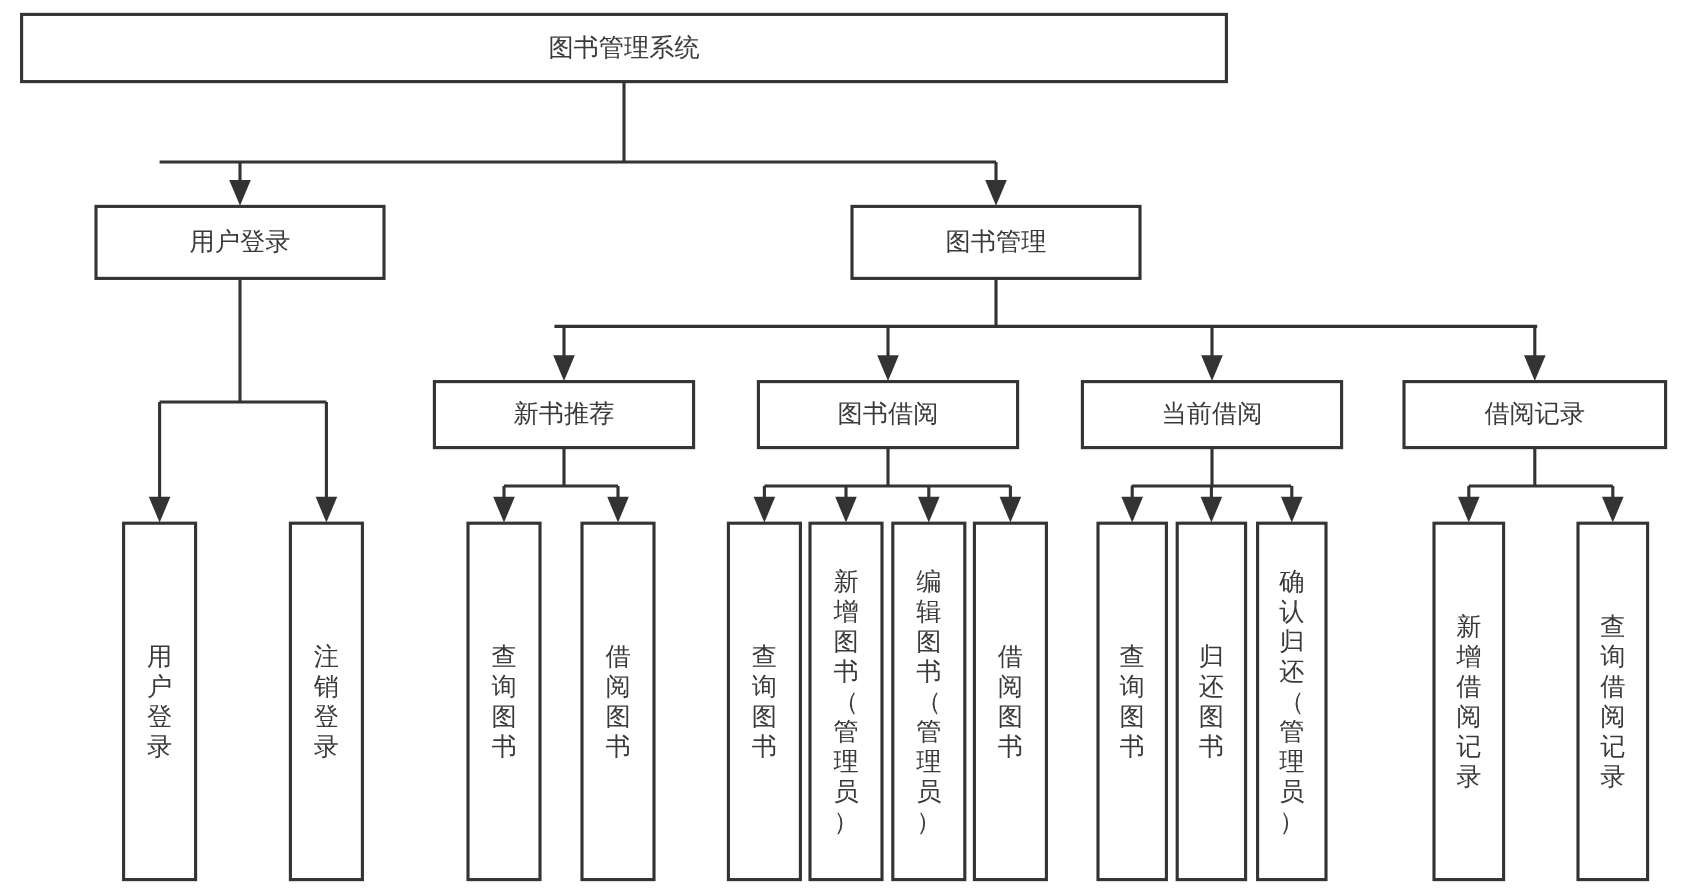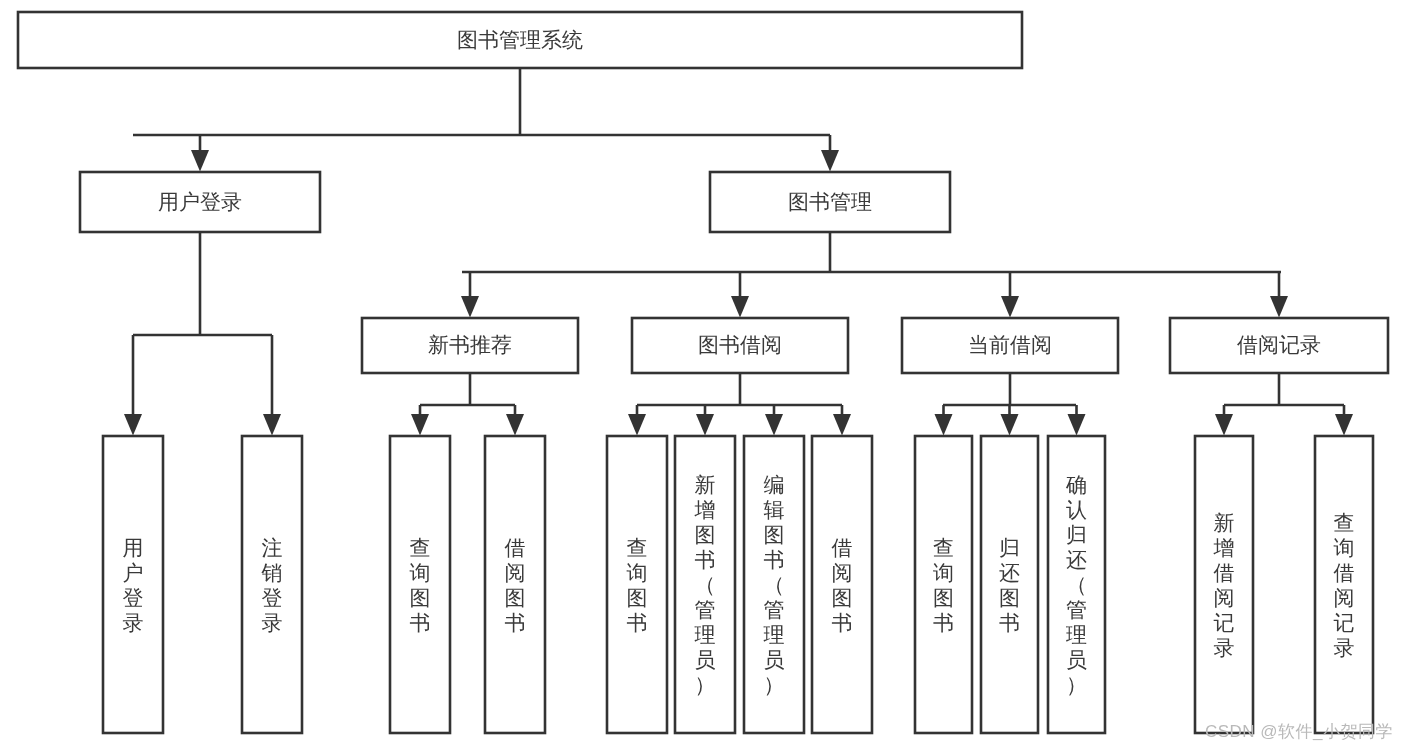--- a/index.html
+++ b/index.html
@@ -257,14 +257,13 @@
         <g>
           <rect class="node-box" x="1195" y="436" width="58" height="297"></rect>
           <text class="node-label-v" x="1224" y="529.5"><tspan x="1224" dy="0">新</tspan><tspan x="1224" dy="25">增</tspan><tspan x="1224" dy="25">借</tspan><tspan x="1224" dy="25">阅</tspan><tspan x="1224" dy="25">记</tspan><tspan x="1224" dy="25">录</tspan></text>
         </g>
         <g>
           <rect class="node-box" x="1315" y="436" width="58" height="297"></rect>
           <text class="node-label-v" x="1344" y="529.5"><tspan x="1344" dy="0">查</tspan><tspan x="1344" dy="25">询</tspan><tspan x="1344" dy="25">借</tspan><tspan x="1344" dy="25">阅</tspan><tspan x="1344" dy="25">记</tspan><tspan x="1344" dy="25">录</tspan></text>
         </g>
       </g>
   </svg>
-  <div class="watermark-text">CSDN @软件_小贺同学</div>
 </div>
 
 </body></html>

